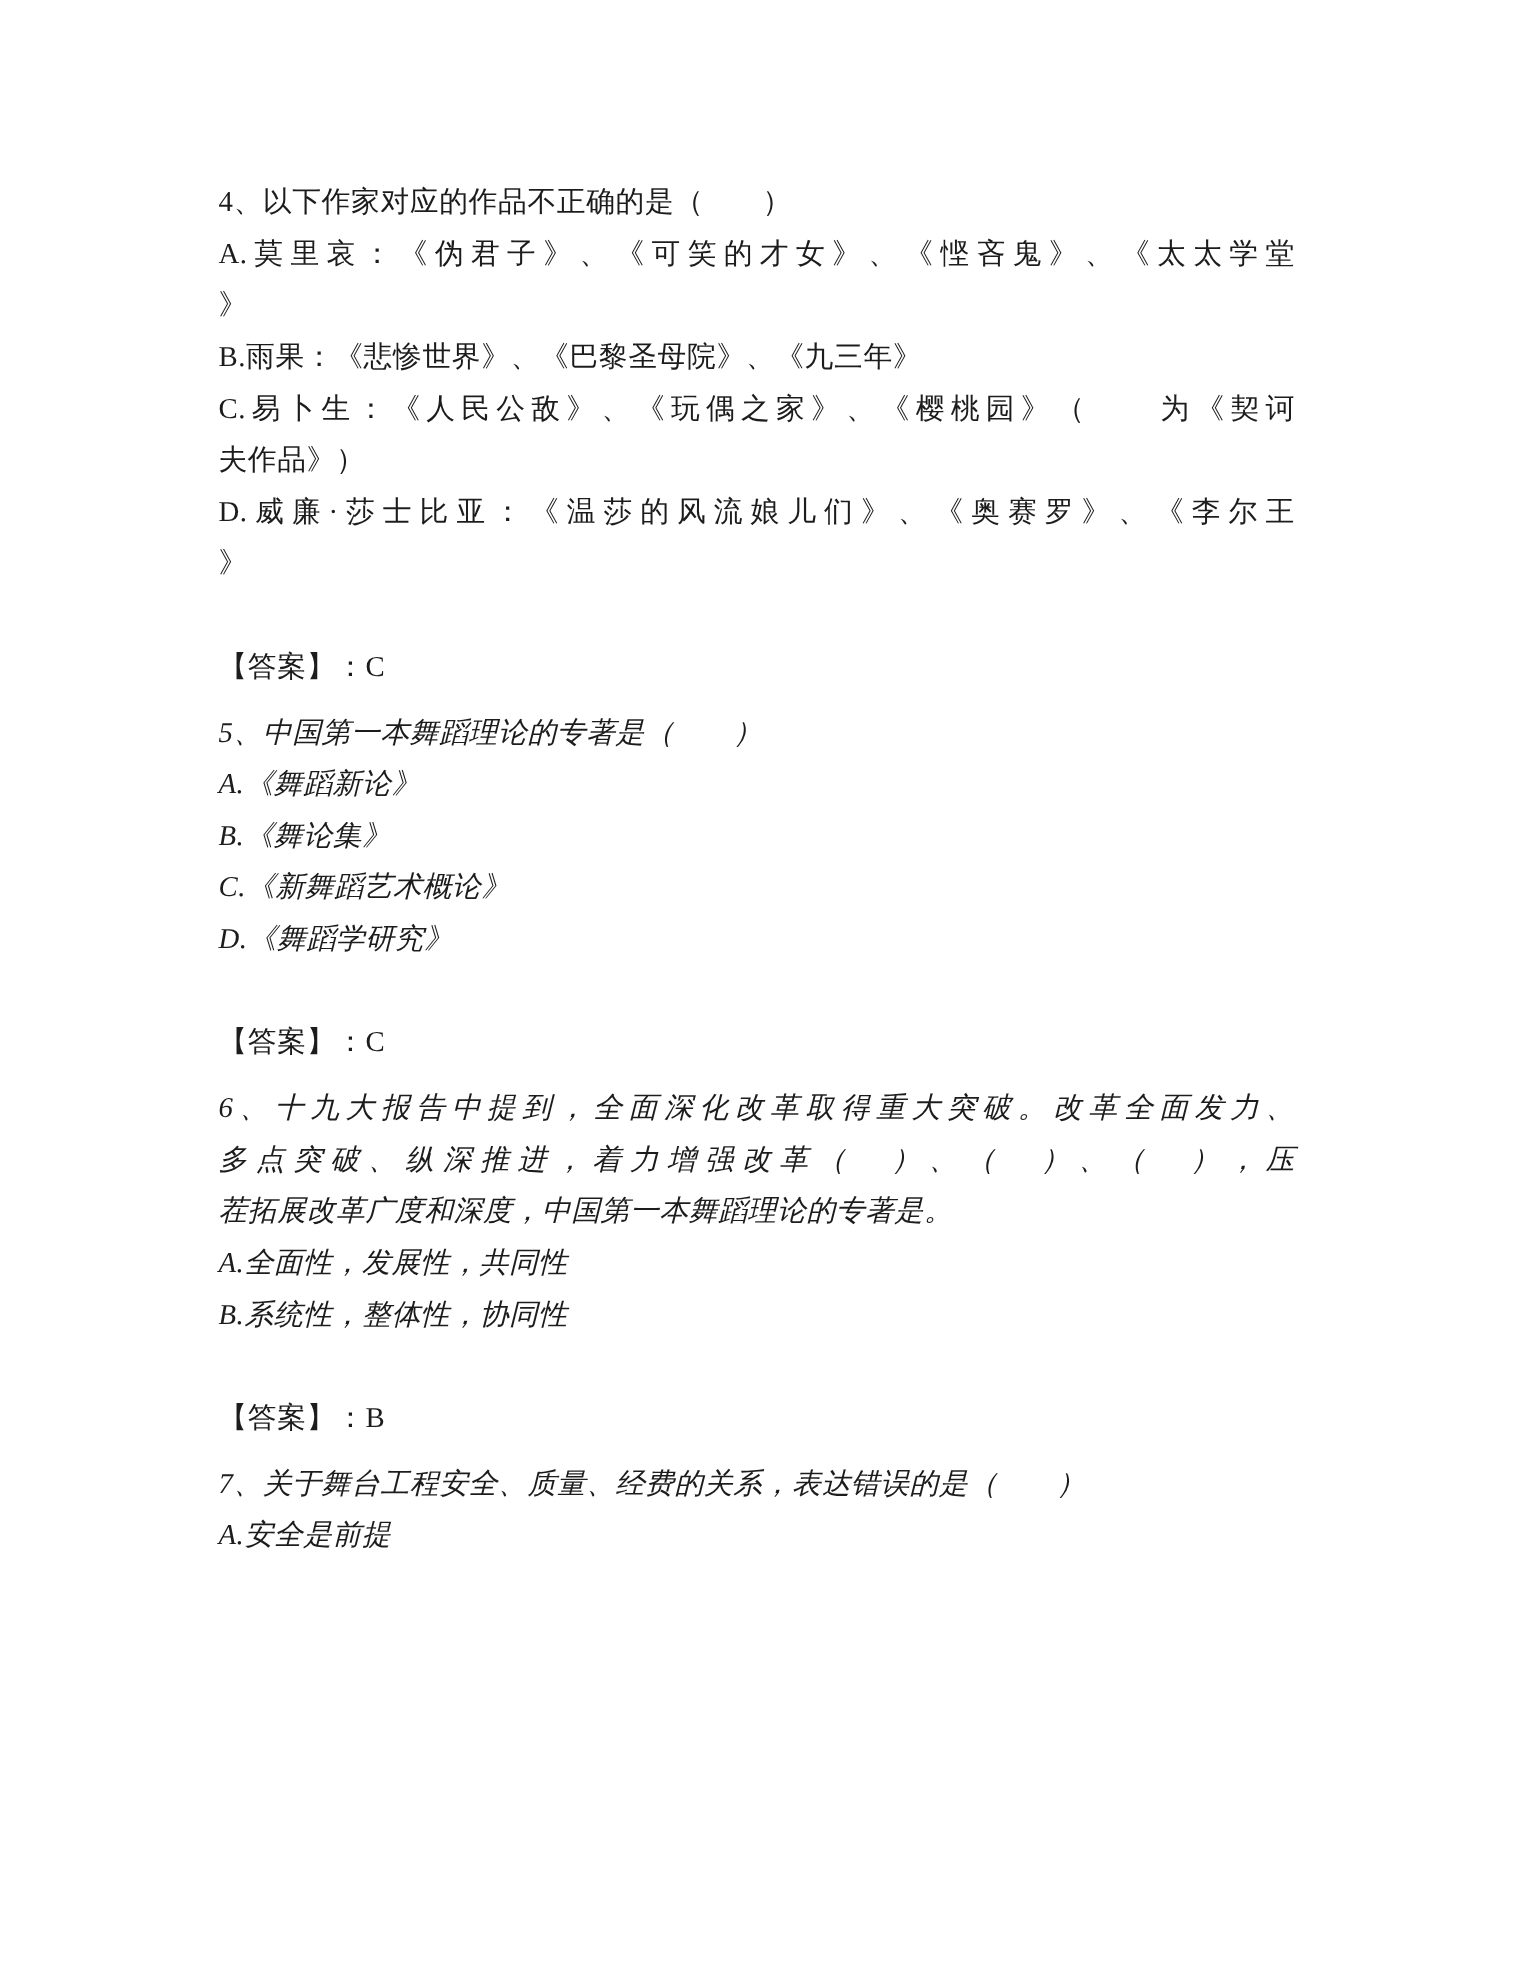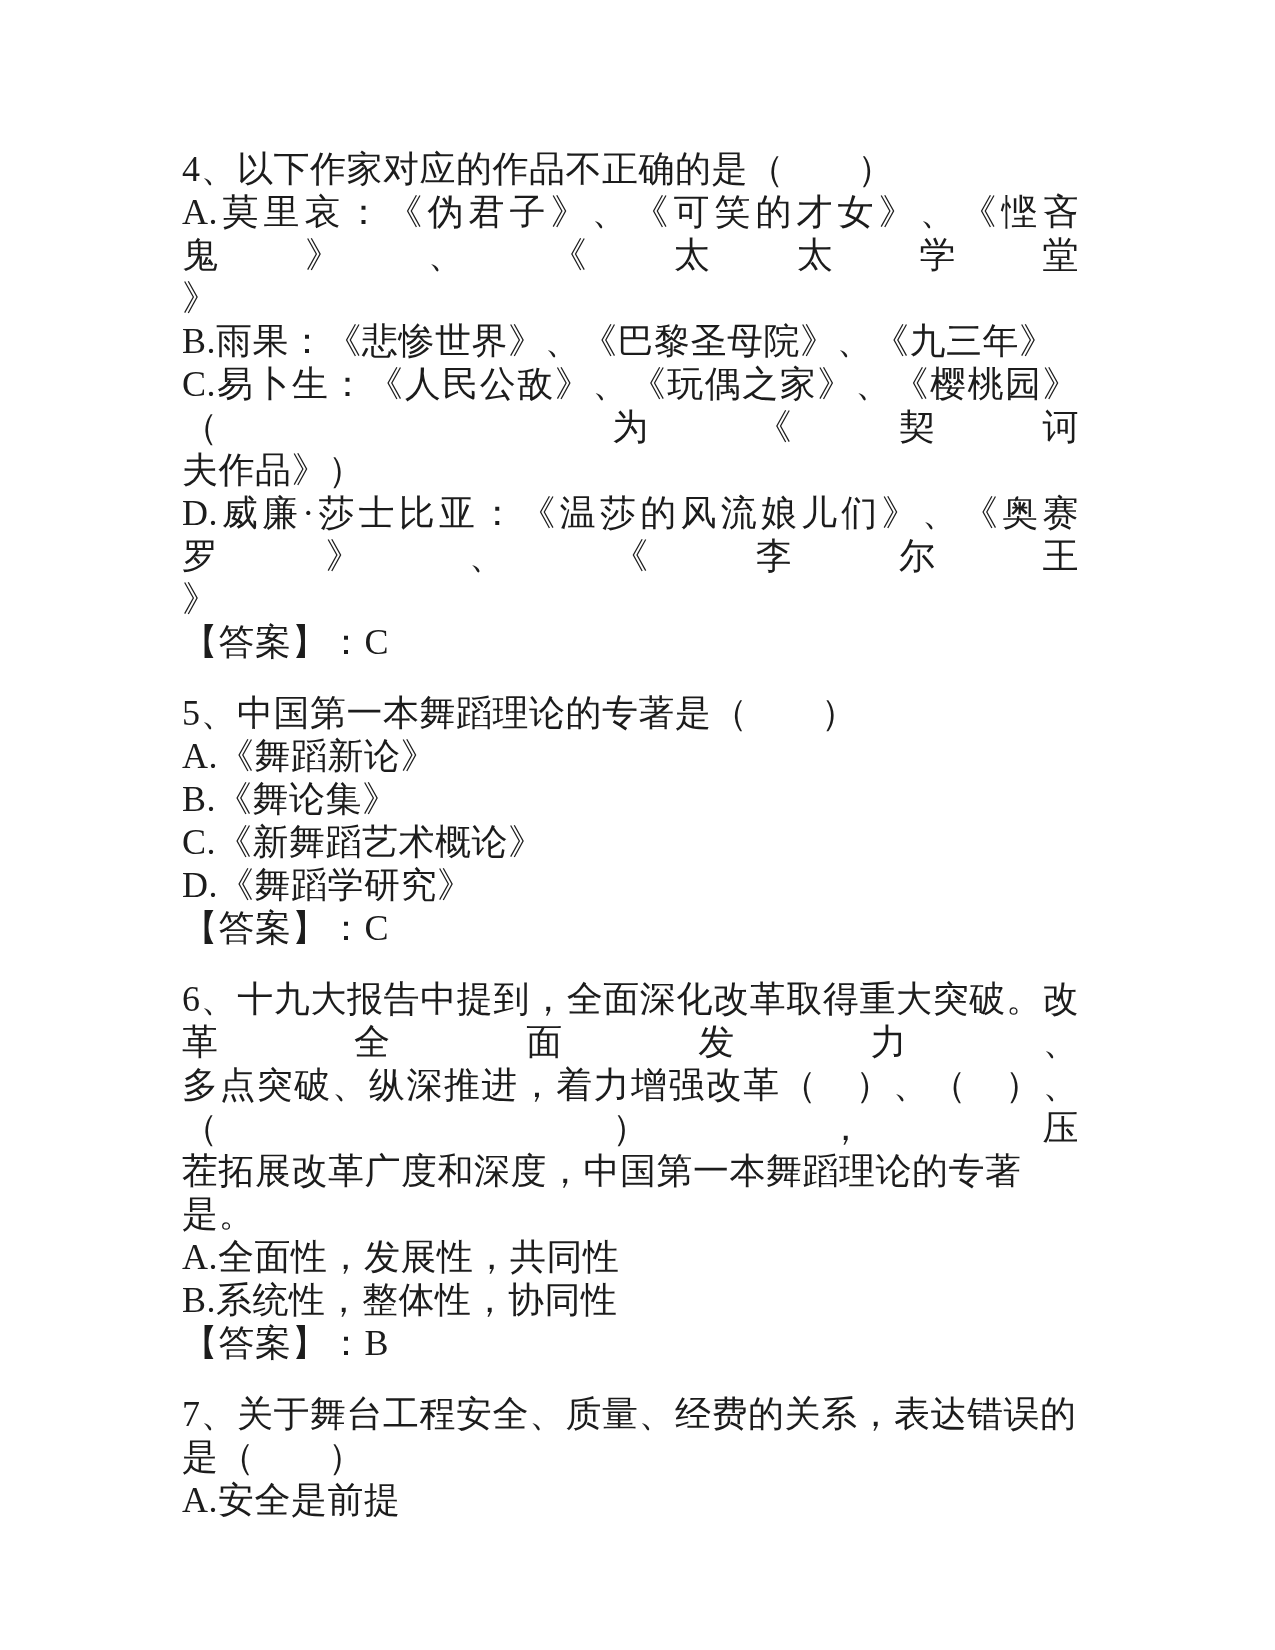--- a/index.html
+++ b/index.html
@@ -16,35 +16,37 @@
     font-family: "Liberation Serif", "DejaVu Serif", serif;
     color: #1c1c1c;
   }
   .content {
     position: absolute;
     left: 182px;
     top: 148px;
     width: 897px;
   }
   .line {
-    font-size: 36px;
+    font-size: 24px;
     line-height: 43px;
     min-height: 43px;
     white-space: pre-wrap;
     letter-spacing: 0.5px;
   }
   
   .stretch {
     text-align: justify;
     text-align-last: justify;
   }
   .answer-line {
+    margin-top: 43px; 
   }
   .answer-line + .question {
-    margin-top: 28px; 
+    margin-top: 12px; 
+    font-style: italic;
   }
 </style>
 </head>
 <body>
 
 <div class="page">
   <div class="content">
 
     <section class="question">
       <div class="line">4、以下作家对应的作品不正确的是（　　）</div>

